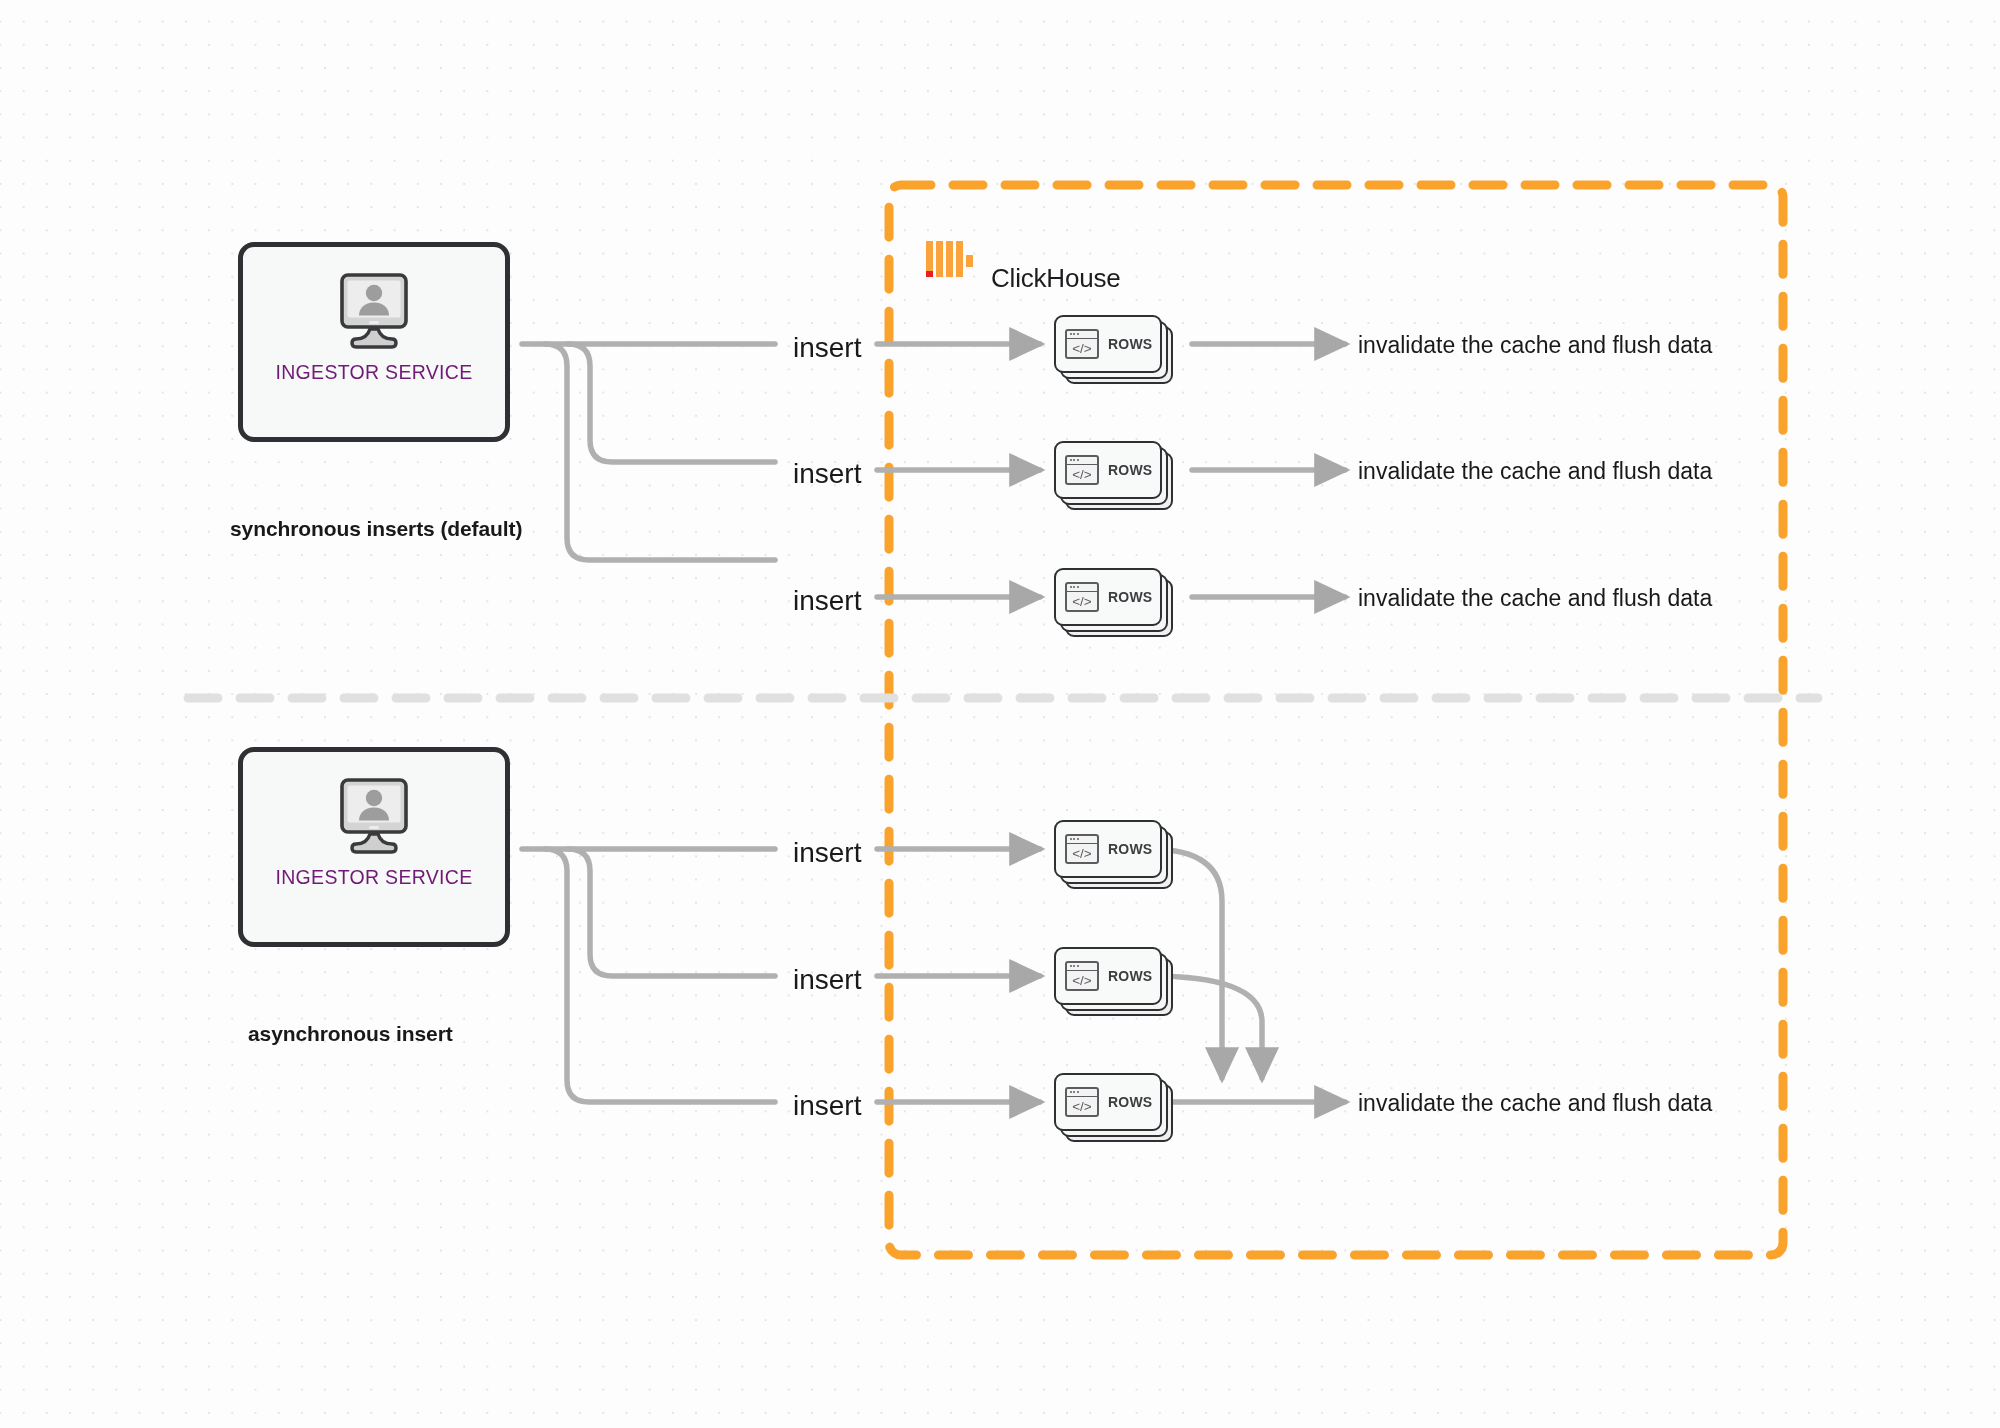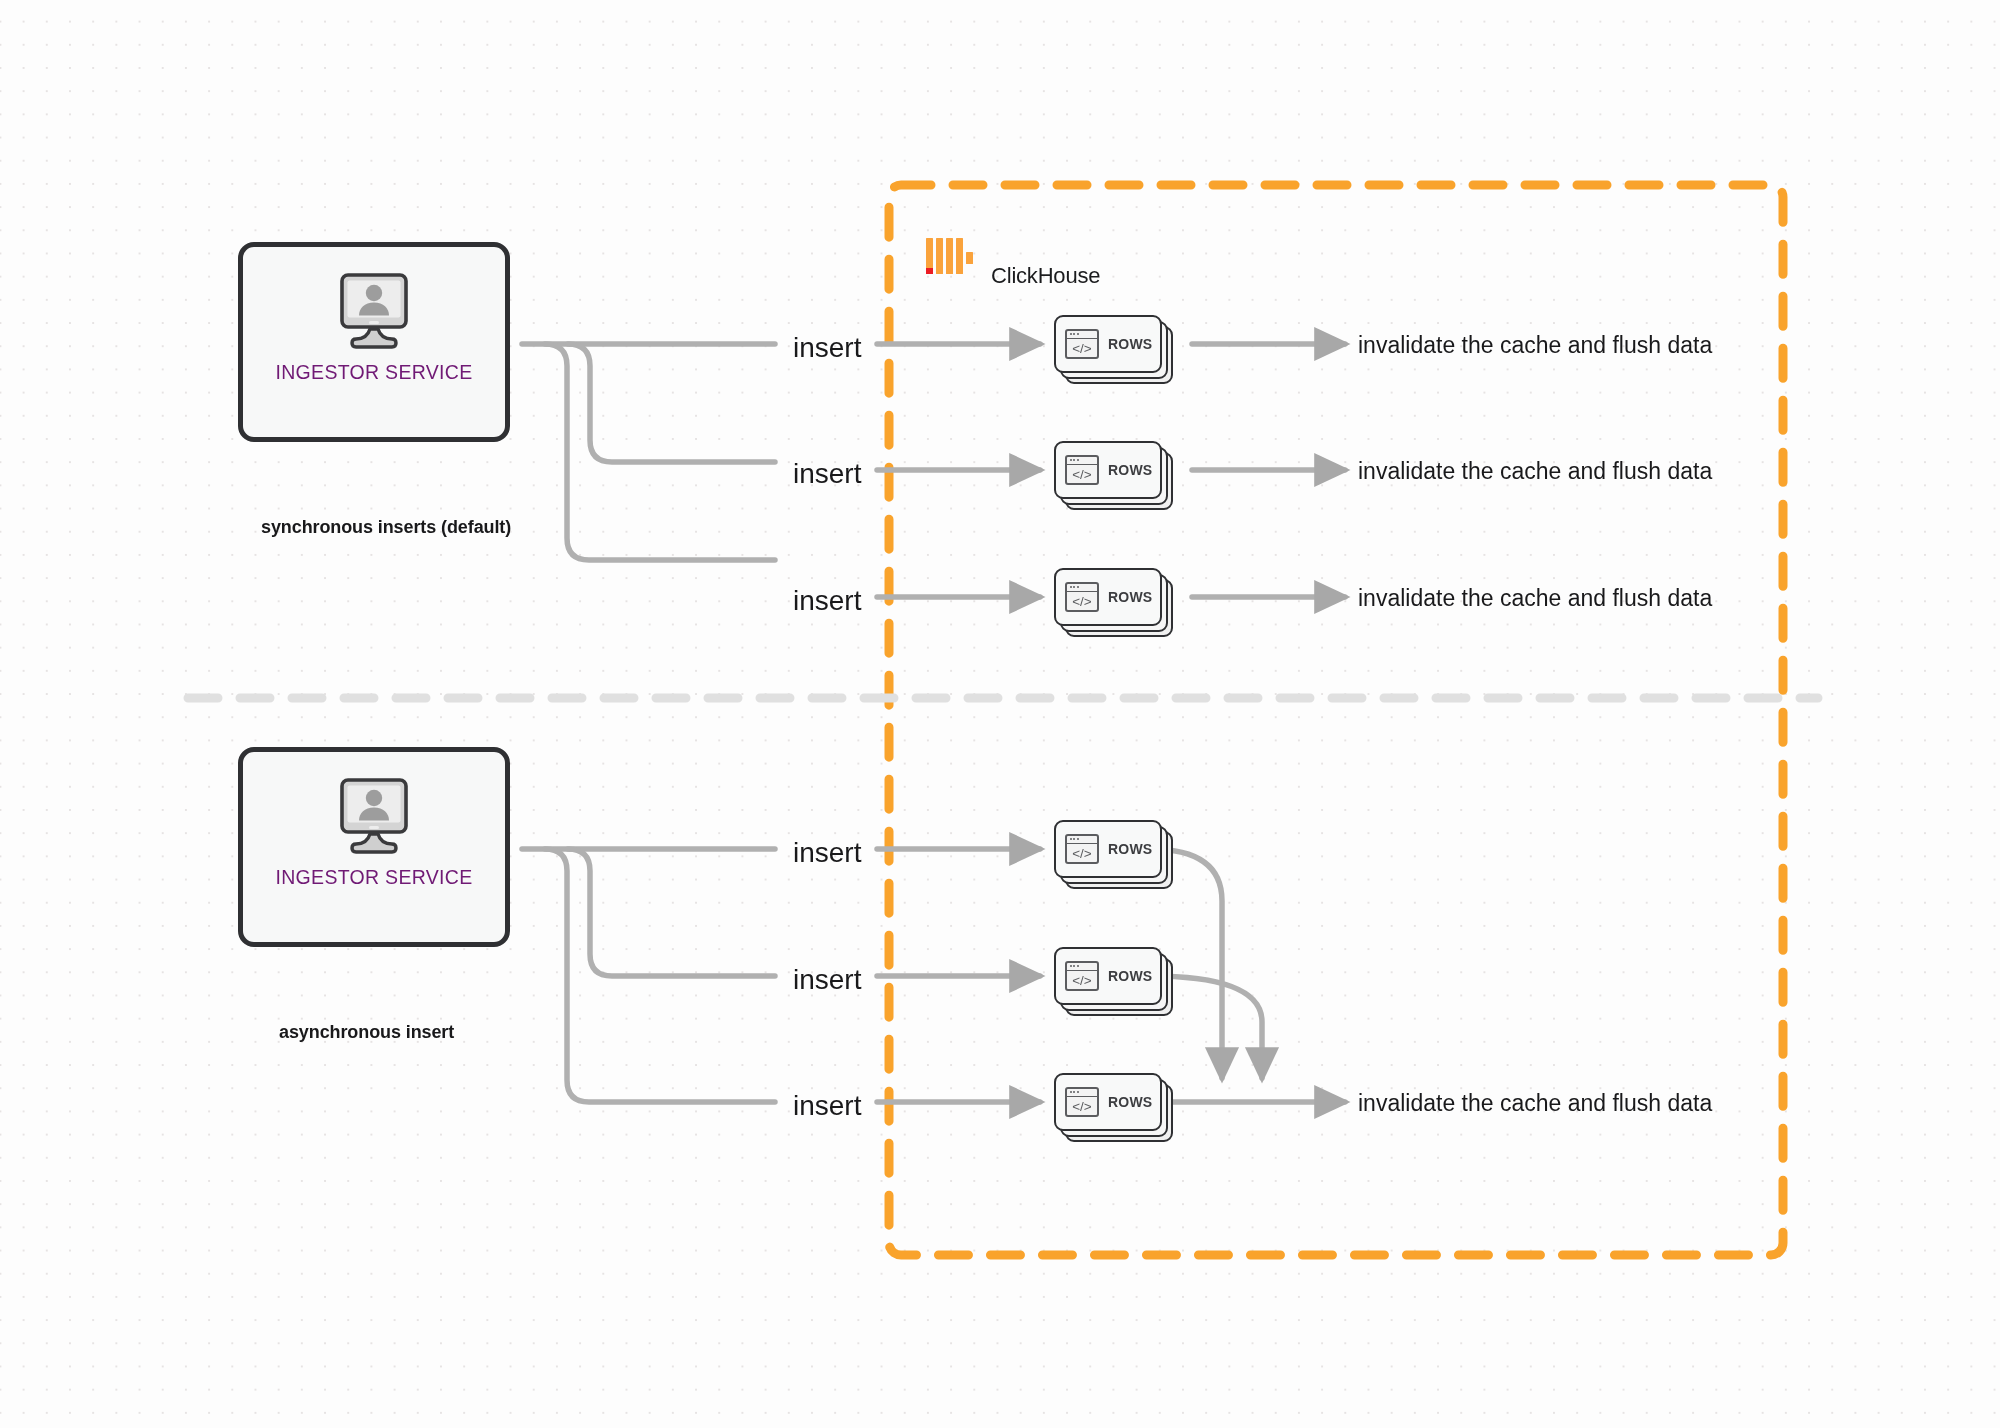--- a/index.html
+++ b/index.html
@@ -55,26 +55,25 @@
     margin-top: 8px;
     font-size: 19.5px;
     letter-spacing: 0.3px;
     color: #701a75;
     font-family: "Liberation Sans", "DejaVu Sans", sans-serif;
   }
 
   
   .section-caption {
     position: absolute;
-    font-size: 18px;
+    font-size: 21px;
     font-weight: bold;
     color: #19191b;
     white-space: nowrap;
     letter-spacing: -0.1px;
-    margin-left: 31px;
   }
 
   
   .ch-logo-wrap {
     position: absolute;
     display: flex;
     align-items: center;
     gap: 22px;
   }
   .ch-logo {
@@ -105,21 +104,21 @@
   .ch-nub {
     position: absolute;
     left: 40px;
     top: 14px;
     width: 6.5px;
     height: 12px;
     background: #faa33c;
     border-radius: 0.5px;
   }
   .ch-wordmark {
-    font-size: 22px;
+    font-size: 26px;
     color: #1b1c1e;
     letter-spacing: -0.2px;
     margin-top: 40px;
   }
 
   
   .rows-card {
     position: absolute;
     width: 120px;
     height: 70px;

